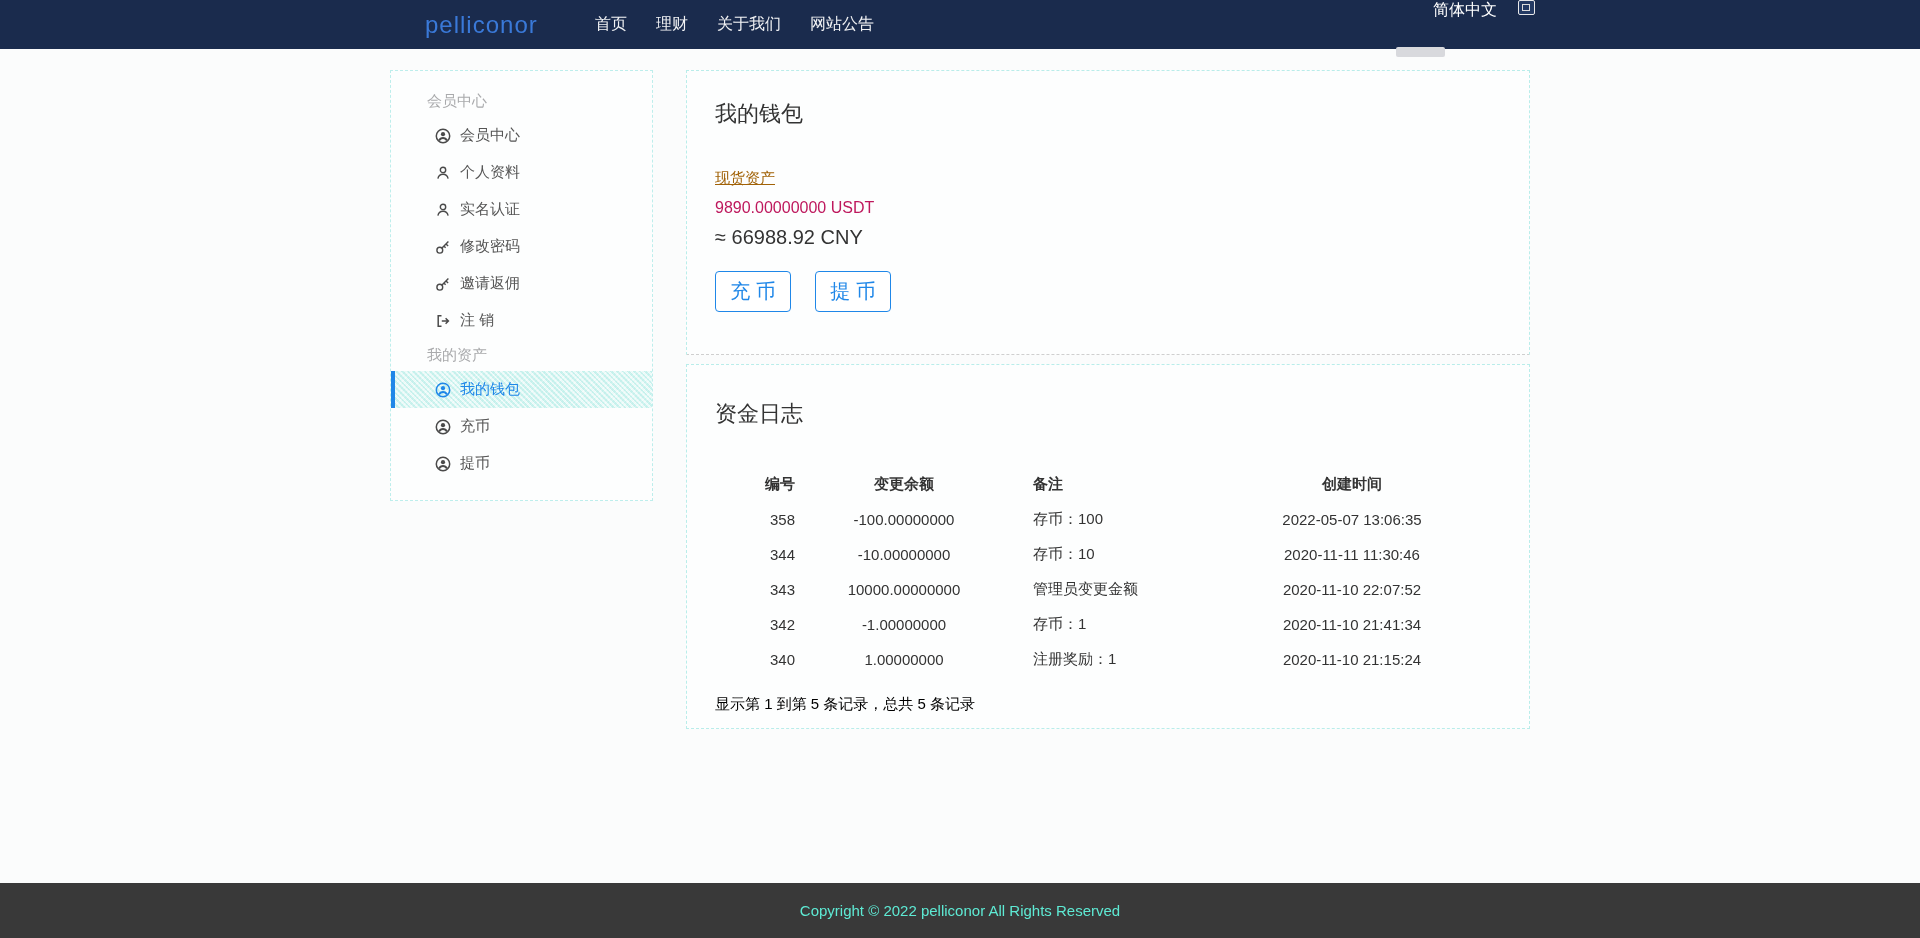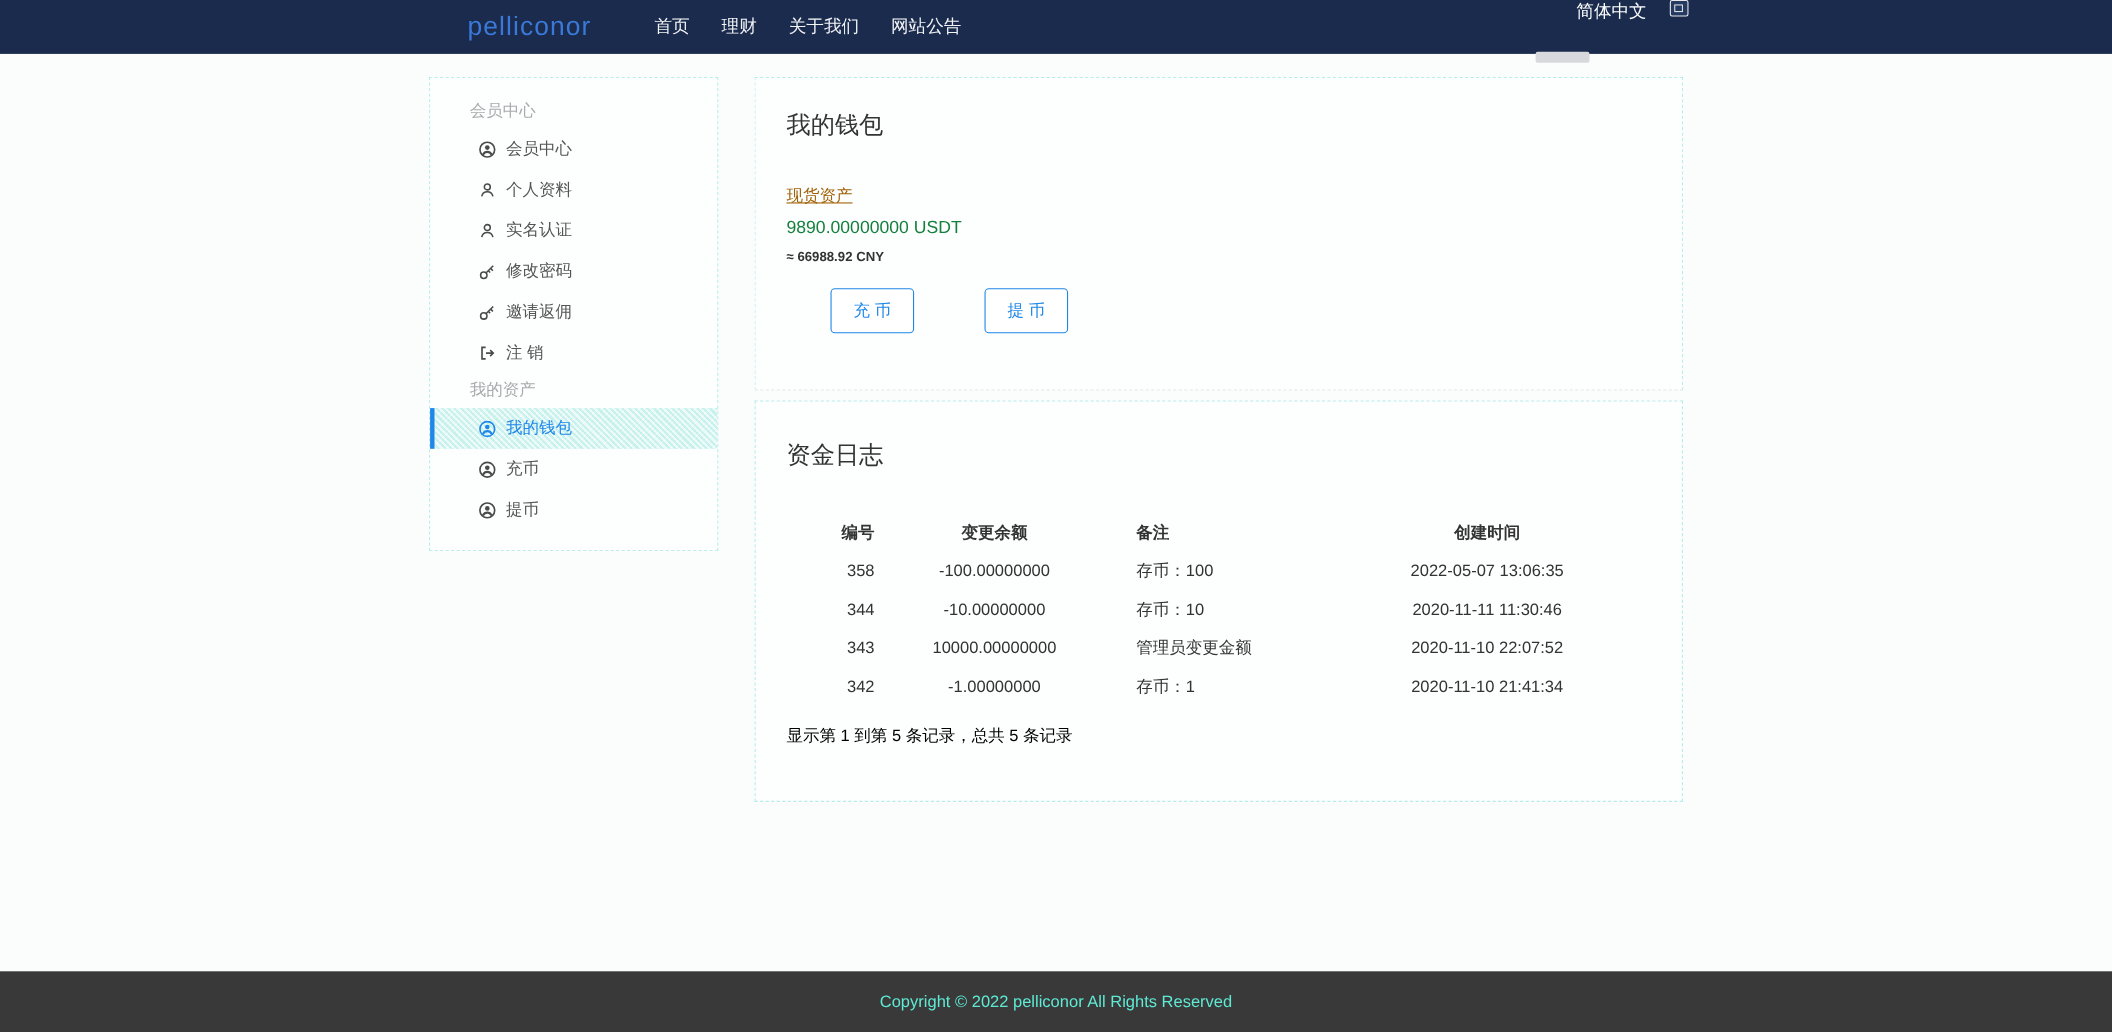--- a/index.html
+++ b/index.html
@@ -32,24 +32,24 @@
                      repeating-linear-gradient(-45deg, rgba(255,255,255,.35) 0 1px, rgba(190,240,236,.3) 1px 3px); }
   .side-item.active .ico { color:#1f87e8; }
 
   
   .panel { border:1px dashed #b9edea; background:#fdfefe; }
   .panel-wallet { height:285px; padding:24px 28px; margin-bottom:9px; border-bottom-color:#cfcfcf; }
   .panel-log { height:365px; padding:30px 28px; }
   .panel h2 { font-size:22px; font-weight:400; color:#333; margin-top:4px; }
 
   .asset-label { margin-top:40px; font-size:15px; color:#a16207;text-decoration:underline; }
-  .balance { margin-top:11px; font-size:16px; color:#15803d; }
-  .approx { margin-top:9px; font-size:12px; color:#333;font-weight:bold; }
+  .balance { margin-top:11px; font-size:16px; color:#be185d; }
+  .approx { margin-top:9px; font-size:20px; color:#333; }
   .btn-row { margin-top:22px; display:flex; gap:24px; }
-  .btn-outline { width:76px; height:41px; border:1px solid #1f87e8; border-radius:4px; background:#fff; color:#1f87e8; font-size:15px; font-family:inherit; cursor:pointer;margin-left:40px; }
+  .btn-outline { width:76px; height:41px; border:1px solid #1f87e8; border-radius:4px; background:#fff; color:#1f87e8; font-size:20px; font-family:inherit; cursor:pointer; }
 
   
   table.fund { width:100%; margin-top:38px; border-collapse:collapse; table-layout:fixed; }
   table.fund th, table.fund td { height:35px; font-size:15px; color:#333; font-weight:400; padding:0; }
   table.fund th { font-weight:700; }
   .c1 { width:80px; text-align:right; }
   .c2 { width:218px; text-align:center; }
   .c3 { width:190px; text-align:left; padding-left:20px !important; }
   .c4 { text-align:center; }
   .summary { margin-top:18px; font-size:15px; color:#000000; }
@@ -224,20 +224,26 @@
               <td class="c2">10000.00000000</td>
               <td class="c3">管理员变更金额</td>
               <td class="c4">2020-11-10 22:07:52</td>
             </tr>
             <tr>
               <td class="c1">342</td>
               <td class="c2">-1.00000000</td>
               <td class="c3">存币：1</td>
               <td class="c4">2020-11-10 21:41:34</td>
             </tr>
+            <tr>
+              <td class="c1">340</td>
+              <td class="c2">1.00000000</td>
+              <td class="c3">注册奖励：1</td>
+              <td class="c4">2020-11-10 21:15:24</td>
+            </tr>
           </tbody>
         </table>
         <div class="summary">显示第 1 到第 5 条记录，总共 5 条记录</div>
       </section>
 
     </main>
   </div>
 
   <footer class="footer">
     <span>Copyright © 2022 pelliconor All Rights Reserved</span>

